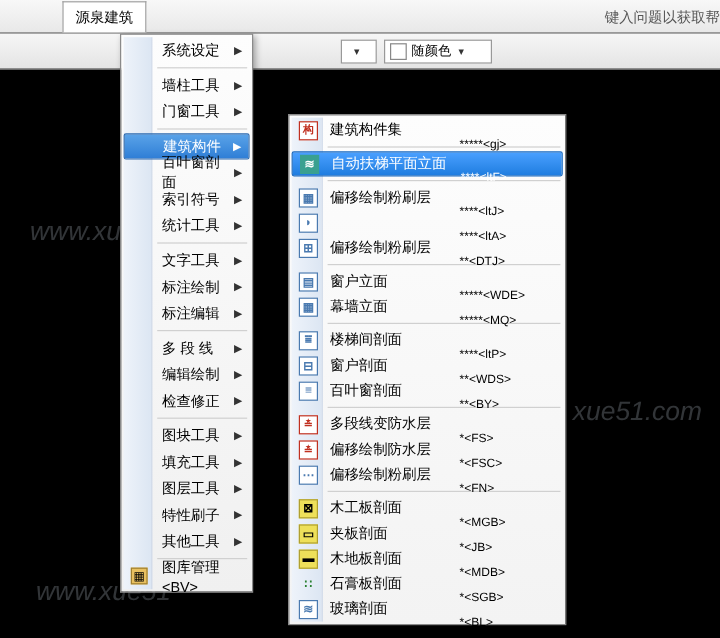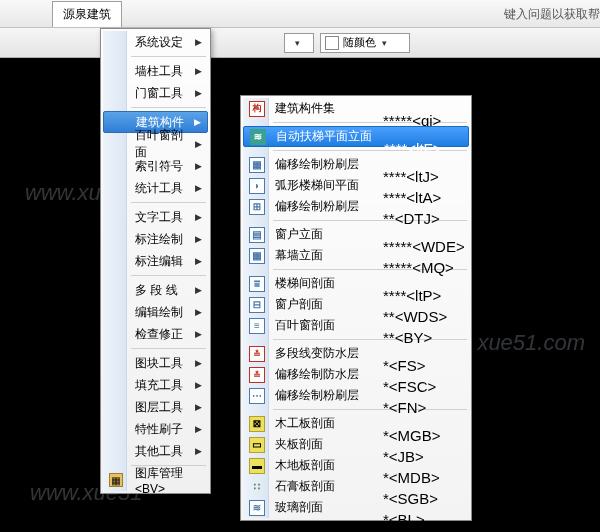--- a/index.html
+++ b/index.html
@@ -147,21 +147,21 @@
     .sub-item.highlight {
       background: linear-gradient(#4aa0ff, #1f7de0);
       color: #fff;
       border: 1px solid #1a6ac0;
       border-radius: 2px;
     }
     .sub-label { flex: 0 0 auto; }
     .sub-code {
       position: absolute;
       left: 140px;
-      font-size: 15px;
+      font-size: 10px;
       white-space: nowrap;
       margin-top: 24px;
     }
     .sub-sep {
       height: 1px;
       background: #d0d0d0;
       margin: 3px 2px 3px 30px;
     }
     .sub-icon {
       position: absolute;
@@ -309,21 +309,20 @@
       <span class="sub-code">****&lt;ltF&gt;</span>
     </div>
     <div class="sub-sep"></div>
     <div class="sub-item">
       <span class="sub-icon ic-blue">▦</span>
       <span class="sub-label">偏移绘制粉刷层</span>
       <span class="sub-code">****&lt;ltJ&gt;</span>
     </div>
     <div class="sub-item">
       <span class="sub-icon ic-blue">◗</span>
-      <span class="sub-label">弧形楼梯间平面</span>
       <span class="sub-code">****&lt;ltA&gt;</span>
     </div>
     <div class="sub-item">
       <span class="sub-icon ic-blue">⊞</span>
       <span class="sub-label">偏移绘制粉刷层</span>
       <span class="sub-code">**&lt;DTJ&gt;</span>
     </div>
     <div class="sub-sep"></div>
     <div class="sub-item">
       <span class="sub-icon ic-blue">▤</span>

